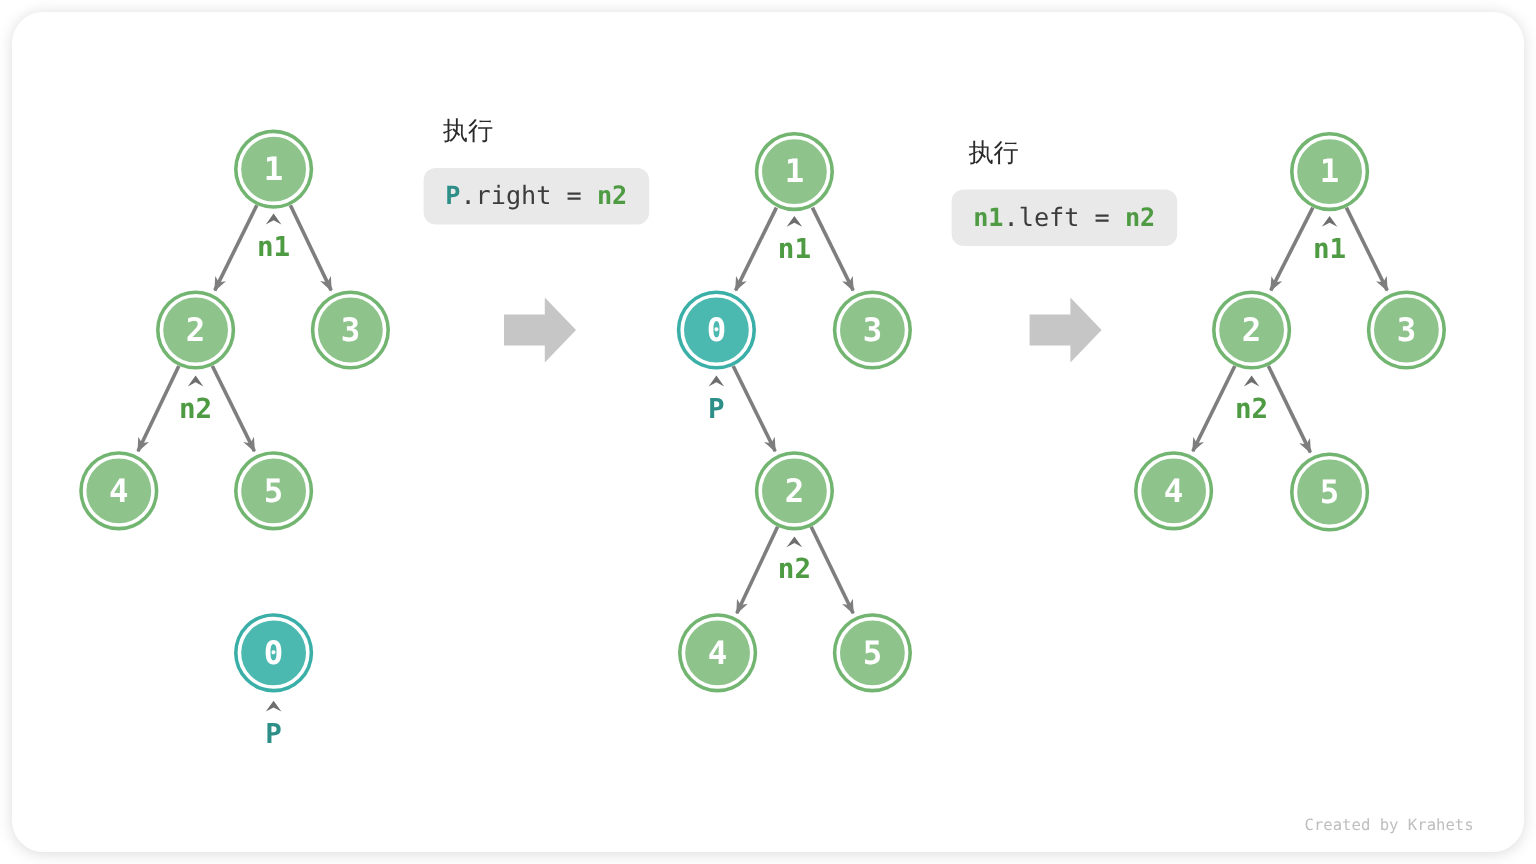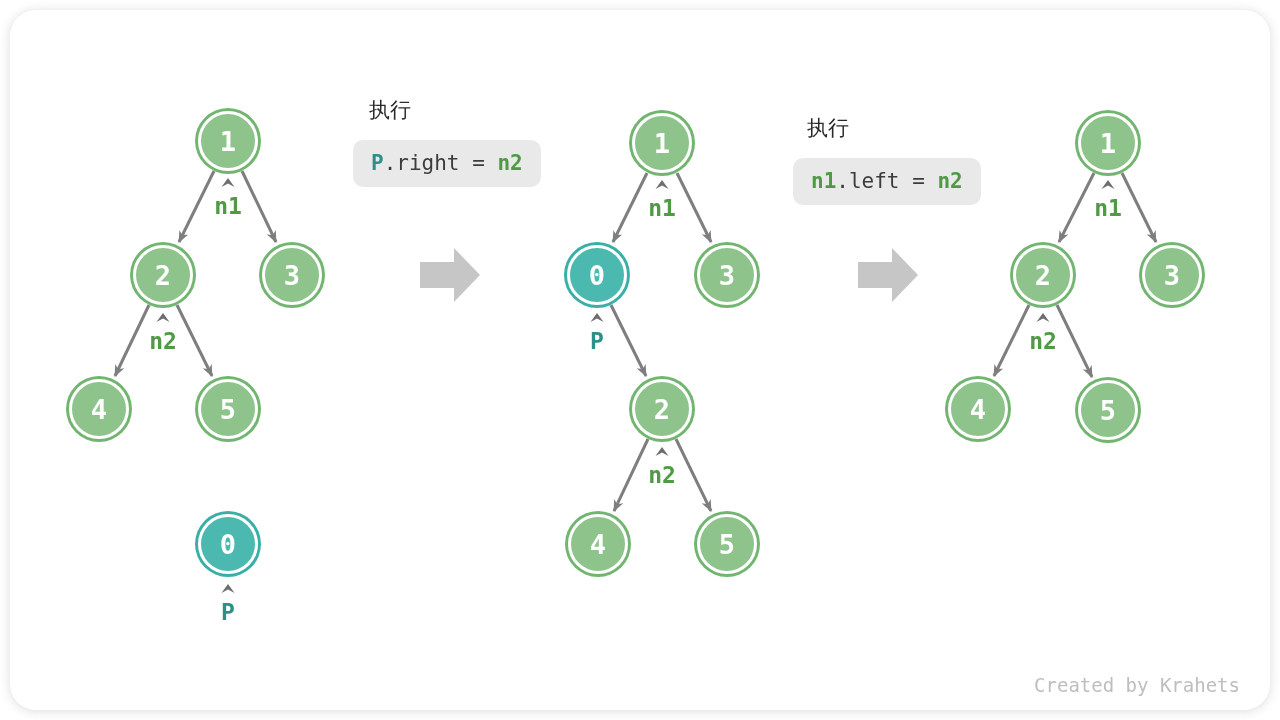--- a/index.html
+++ b/index.html
@@ -86,24 +86,24 @@
     font-size: 21px;
     line-height: 35px;
     white-space: pre;
     color: #3C3C3C;
   }
   .tok { color: #3C3C3C; }
   .tok.green { color: #4E9B43; font-weight: bold; }
   .tok.teal  { color: #2E8F88; font-weight: bold; }
   .watermark {
     position: absolute;
-    right: 40px;
+    right: 52px;
     bottom: 24px;
     font-family: "DejaVu Sans Mono", monospace;
-    font-size: 19px;
+    font-size: 13px;
     color: #BEBEBE;
     margin-left: 28px;
   }
 </style>
 </head>
 <body>
 
 <div class="card"></div>
 
 <div class="stage">

